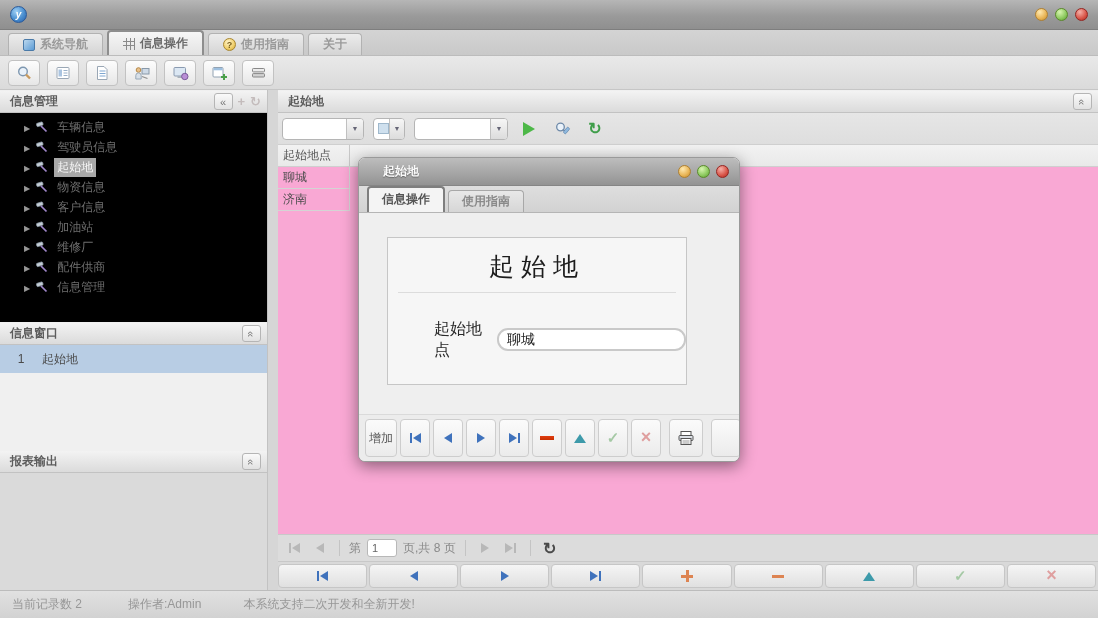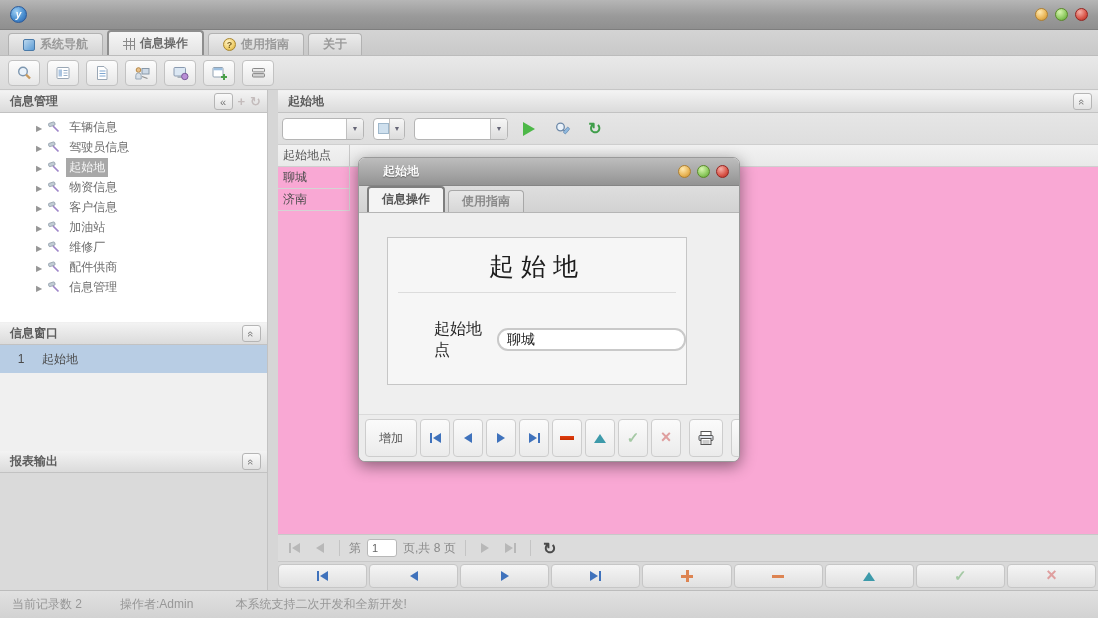--- a/index.html
+++ b/index.html
@@ -59,21 +59,21 @@
   .sqbtn{width:19px;height:17px;border:1px solid #b5b5b5;border-radius:3px;
     background:linear-gradient(#fafafa,#e2e2e2);color:#777;font-size:11px;
     display:flex;align-items:center;justify-content:center;cursor:pointer;font-weight:normal;}
   .i-chevup::before{content:"«";display:inline-block;transform:rotate(90deg);}
   .ghost{color:#c4bcbc;font-size:13px;font-weight:bold;margin-left:5px;cursor:pointer;}
   .i-plus::before{content:"+";}
   .i-refreshg::before{content:"↻";}
   
   .sidebar{position:absolute;left:0;top:90px;width:268px;height:500px;
     background:#dcdcdc;border-right:1px solid #c2c2c2;display:flex;flex-direction:column;}
-  .tree{height:209px;background:#ffffff;padding-top:4px;overflow:hidden;padding-left:12px;}
+  .tree{height:209px;background:#000000;padding-top:4px;overflow:hidden;}
   .tree-item{height:20px;display:flex;align-items:center;padding-left:24px;gap:6px;cursor:pointer;color:#6e6e6e;}
   .i-arrow::before{content:"▶";font-size:8px;color:#969696;}
   .ticon{display:flex;align-items:center;}
   .tlabel{padding:1px 3px;}
   .tree-item.sel .tlabel{background:#a8a8a8;color:#f6f6f6;}
   .ilist{height:105px;background:#f0f0f0;overflow:hidden;}
   .ilist-row{height:28px;background:#b8cde4;display:flex;align-items:center;color:#4a4a4a;cursor:pointer;}
   .ilist-row .idx{width:42px;text-align:center;}
   .side-empty{flex:1;background:#dadada;}
   
@@ -118,21 +118,21 @@
   .i-check::before{content:"✓";color:#a5c9a5;font-size:15px;font-weight:bold;}
   .i-x::before{content:"×";color:#df9f9f;font-size:18px;font-weight:bold;line-height:12px;}
   
   .navrow{height:28px;background:#d9d9d9;display:flex;align-items:center;gap:2px;padding:2px 2px 2px 0;}
   .navbtn{flex:1;height:24px;border:1px solid #c6c6c6;border-radius:4px;
     background:linear-gradient(#f5f5f5,#e0e0e0);display:flex;align-items:center;justify-content:center;gap:1px;cursor:pointer;}
   
   .statusbar{position:absolute;left:0;bottom:0;width:1098px;height:28px;
     background:linear-gradient(#e1e1e1,#d2d2d2);border-top:1px solid #bcbcbc;
     display:flex;align-items:center;color:#979797;padding-left:12px;}
-  .statusbar .s1{margin-right:38px;} .statusbar .s2{margin-right:42px;}
+  .statusbar .s1{margin-right:38px;} .statusbar .s2{margin-right:42px;margin-left:8px;}
   
   .dialog{position:absolute;left:80px;top:12px;width:382px;height:305px;border-radius:7px;
     background:#efefef;box-shadow:0 4px 16px rgba(0,0,0,.45);border:1px solid #9a9a9a;
     display:flex;flex-direction:column;overflow:hidden;}
   .dlg-title{height:28px;background:linear-gradient(#bdbdbd,#939393);
     display:flex;align-items:center;padding:0 10px 0 24px;border-bottom:1px solid #858585;}
   .dlg-title .txt{color:#fafafa;font-weight:bold;text-shadow:0 1px 1px #666;}
   .dlg-title .winctl{gap:6px;}
   .dlg-tabs{height:27px;background:linear-gradient(#dedede,#d2d2d2);display:flex;align-items:flex-end;padding-left:8px;gap:3px;border-bottom:1px solid #b5b5b5;}
   .dtab{height:22px;padding:0 13px;display:flex;align-items:center;border:1px solid #a8a8a8;border-bottom:none;
@@ -145,21 +145,21 @@
     text-align:center;letter-spacing:7px;margin-top:12px;}
   .formdiv{height:1px;background:#dcdcdc;margin:9px 10px 0 10px;}
   .formrow{display:flex;align-items:center;margin:26px 0 0 46px;}
   .flabel{font-family:"DejaVu Serif","Liberation Serif",serif;font-size:16px;color:#2a2a2a;margin-right:4px;}
   .finput{width:192px;height:23px;border:2px solid #c9c9c9;border-radius:11px;padding-left:8px;
     font-family:"DejaVu Serif","Liberation Serif",serif;font-size:14px;color:#222;background:#fff;outline:none;}
   .dlg-toolbar{height:47px;background:#ececec;border-top:1px solid #dadada;
     display:flex;align-items:center;gap:3px;padding-left:6px;overflow:hidden;}
   .dbtn{height:38px;border:1px solid #cdcdcd;border-radius:4px;background:linear-gradient(#fbfbfb,#ebebeb);
     display:flex;align-items:center;justify-content:center;gap:1px;cursor:pointer;flex:none;}
-  .dbtn.txt{width:52px;color:#555;font-size:12px;}
+  .dbtn.txt{width:32px;color:#555;font-size:12px;}
   .dbtn.ic{width:30px;}
   .dbtn.prn{width:34px;margin-left:5px;}
   .dbtn.part{width:30px;margin-left:5px;}
 </style>
 </head>
 <body>
 
 <div class="titlebar">
   <div class="logo">y</div>
   <div class="winctl">

